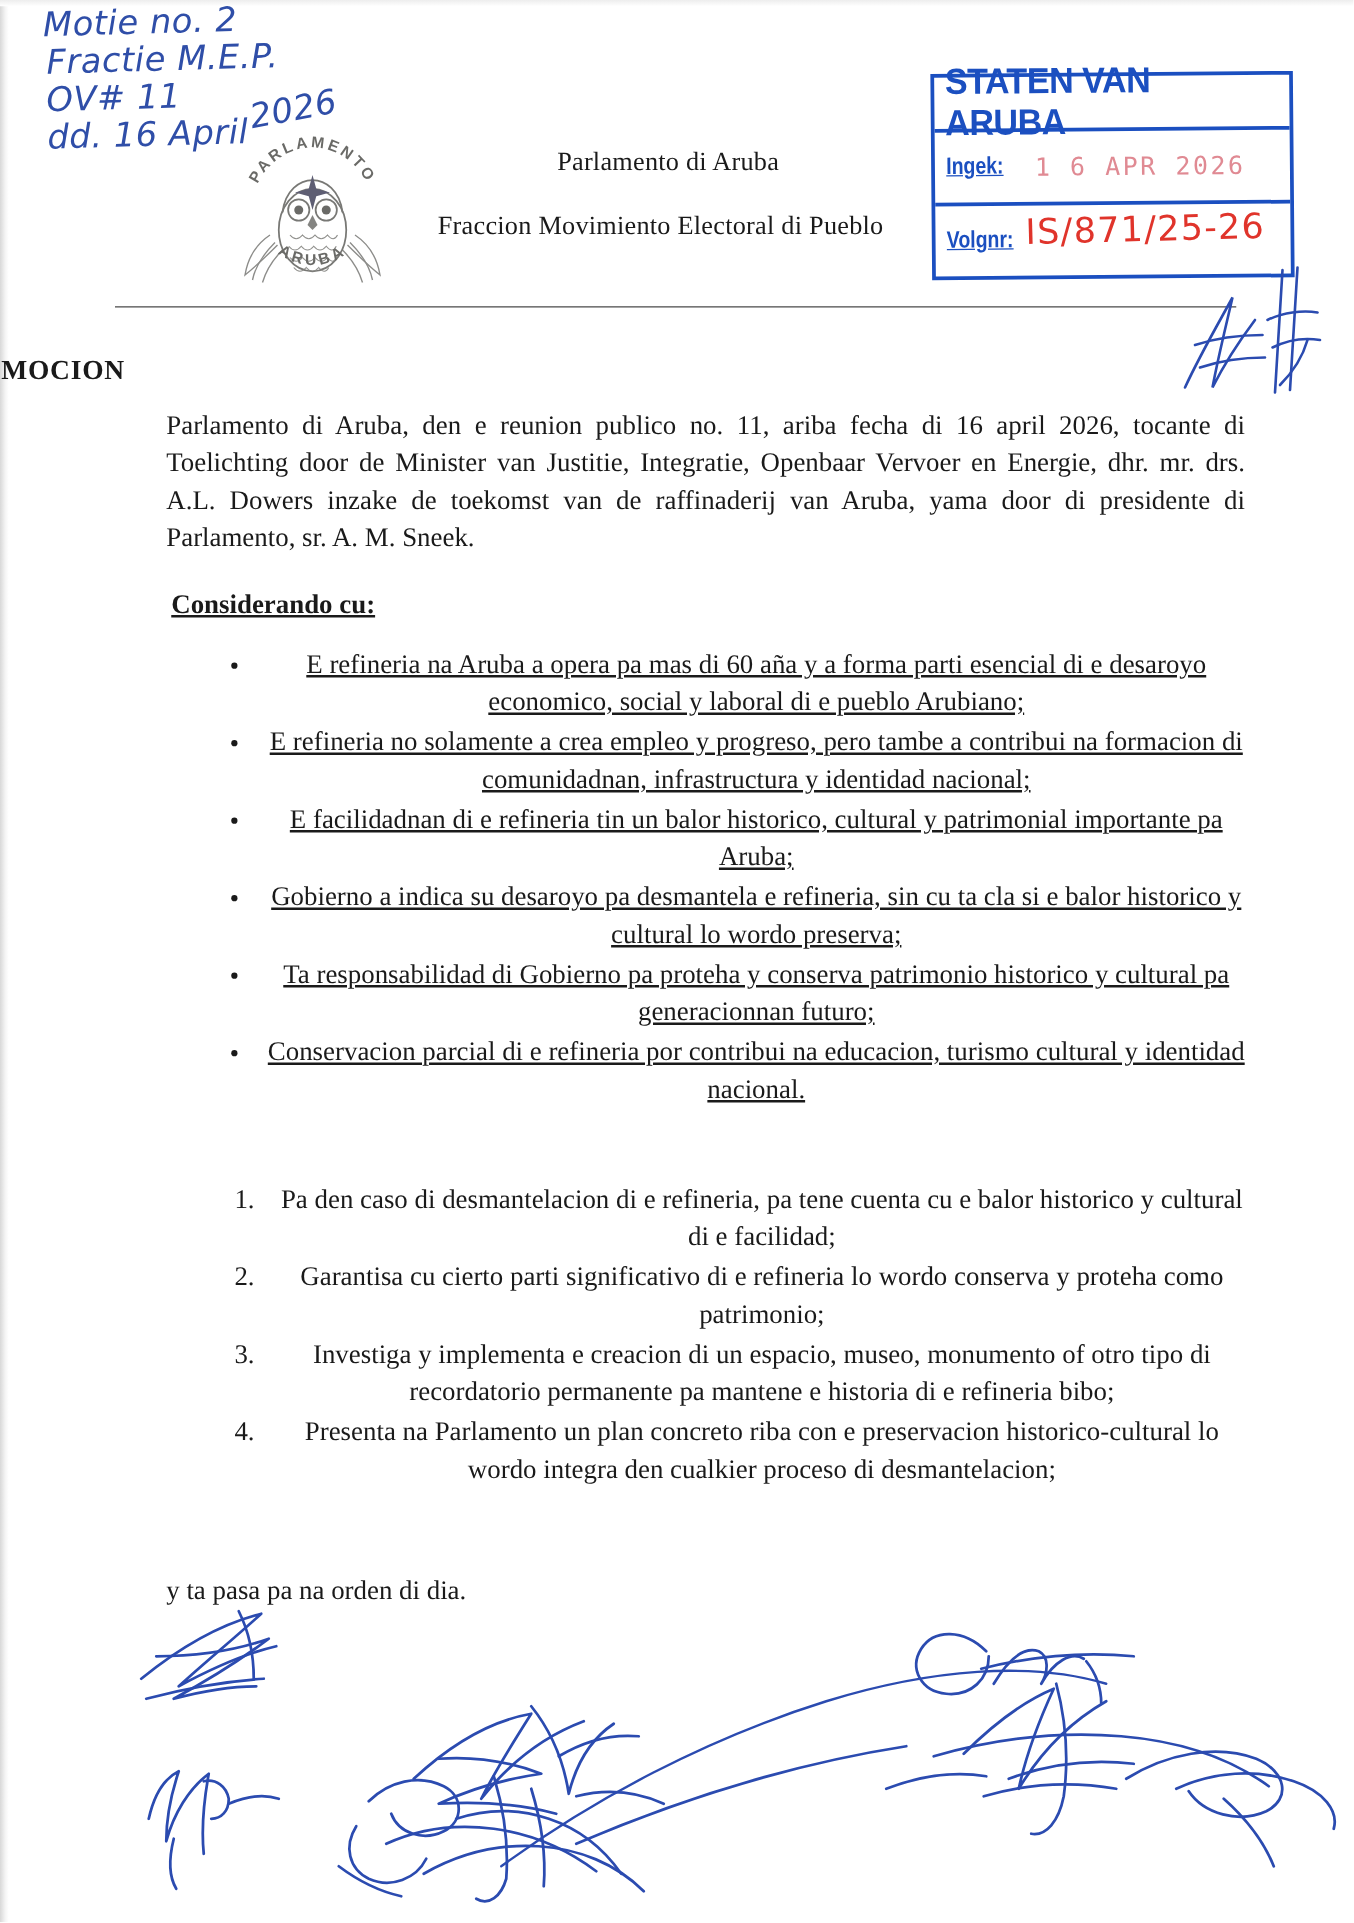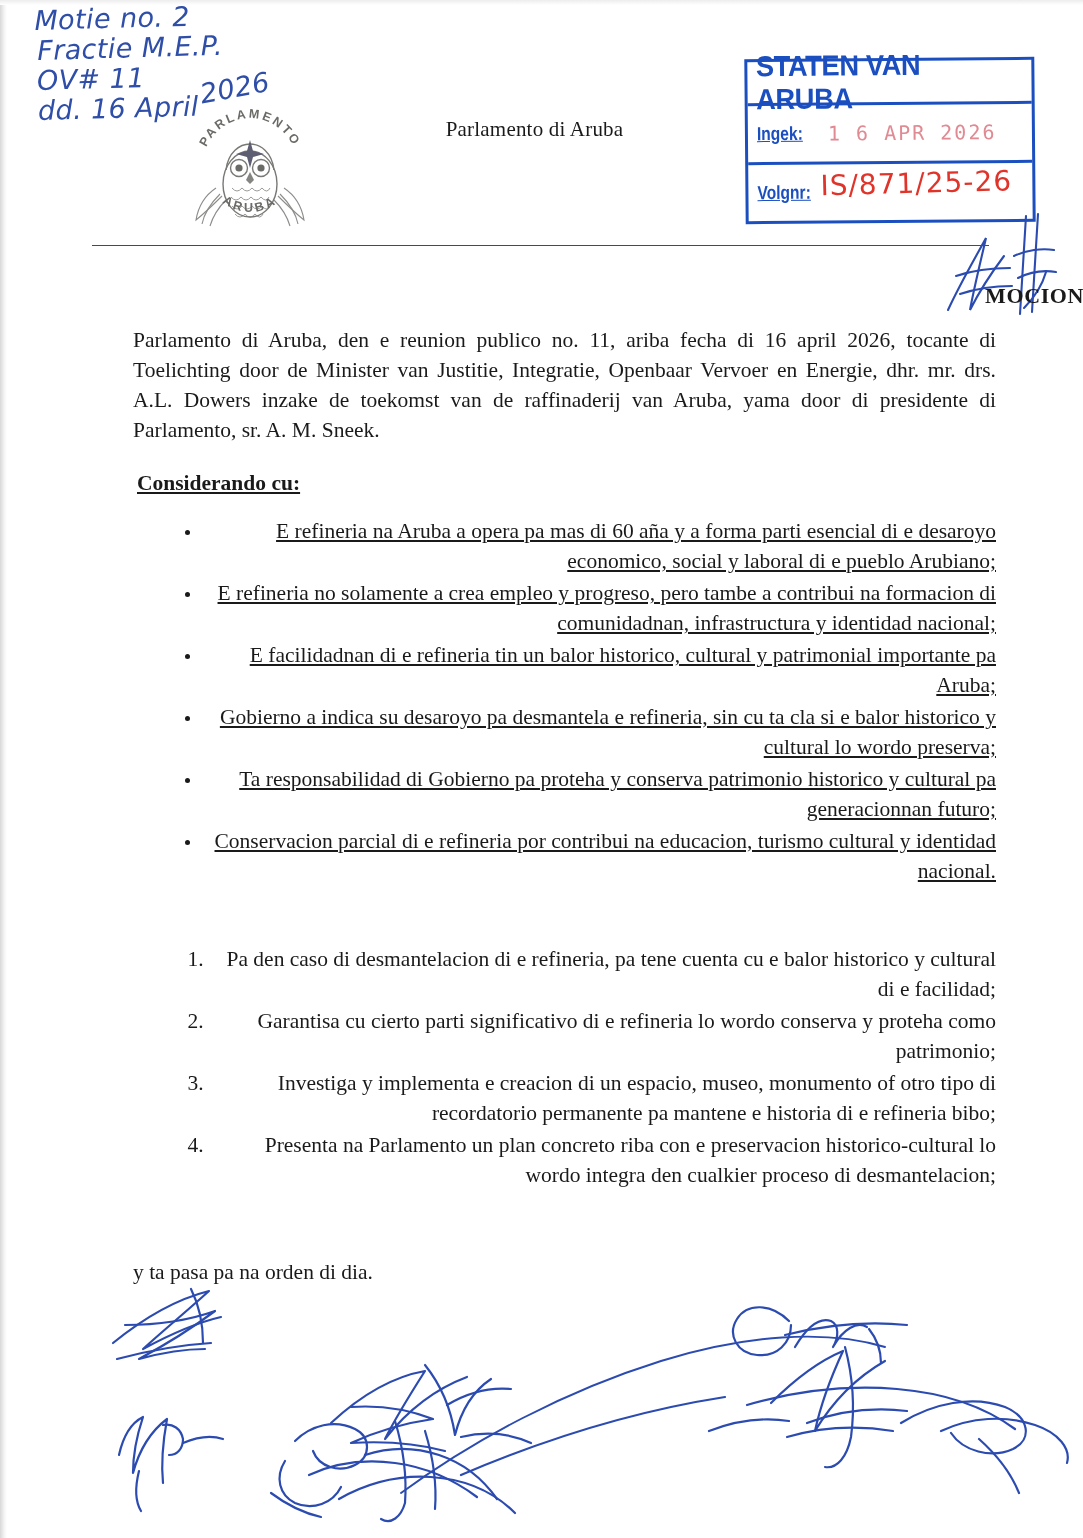--- a/index.html
+++ b/index.html
@@ -158,21 +158,21 @@
   .paraph-top {
     position: absolute;
     left: 930px; top: 198px;
     width: 150px; height: 130px;
   }
 
   
   .doc-title {
     position: absolute;
     left: 0; top: 283px; width: 1083px;
-    text-align: right;
+    text-align: left;
     font-weight: bold;
     font-size: 22px;
     letter-spacing: 0.6px;
   }
   .doc-title span { position: relative; left: 1px; }
 
   .body-block {
     position: absolute;
     left: 133px;
     width: 863px;
@@ -192,21 +192,21 @@
   ul.bullets, ol.numbers {
     margin: 18px 0 0 0;
     padding: 0 0 0 69px;
   }
   ul.bullets { list-style: disc; }
   ol.numbers { list-style: decimal; padding-left: 76px; margin-top: 12px; }
   ul.bullets li, ol.numbers li {
     margin: 0 0 2px 0;
     padding-left: 12px;
     line-height: 30px;
-    text-align: right;
+    text-align: center;
   }
   ol.numbers li { padding-left: 14px; }
   ul.bullets li::marker { font-size: 17px; }
 
   .closing {
     position: absolute;
     left: 133px; top: 1260px;
     font-size: 21.5px;
     font-family: Liberation Serif, serif;
   }
@@ -275,20 +275,21 @@
       <text font-family="Liberation Sans, sans-serif" font-size="12.5" font-weight="bold" fill="#4a4a46" letter-spacing="2.4">
         <textPath href="#arcTop" startOffset="50%" text-anchor="middle">PARLAMENTO</textPath>
       </text>
       <text font-family="Liberation Sans, sans-serif" font-size="12.5" font-weight="bold" fill="#4a4a46" letter-spacing="3">
         <textPath href="#arcBot" startOffset="50%" text-anchor="middle">ARUBA</textPath>
       </text>
     </svg>
   </div>
 
   <div class="hdr-line1"><span>Parlamento di Aruba</span></div>
+  <div class="hdr-line2"><span>Fraccion Movimiento Electoral di Pueblo</span></div>
 
   <div class="stamp">
     <div class="stamp-row stamp-title">
       <span>STATEN VAN ARUBA</span>
     </div>
     <div class="stamp-row stamp-mid">
       <span class="stamp-label">Ingek:</span>
       <span class="stamp-date">1 6 APR 2026</span>
     </div>
     <div class="stamp-row stamp-bot">

